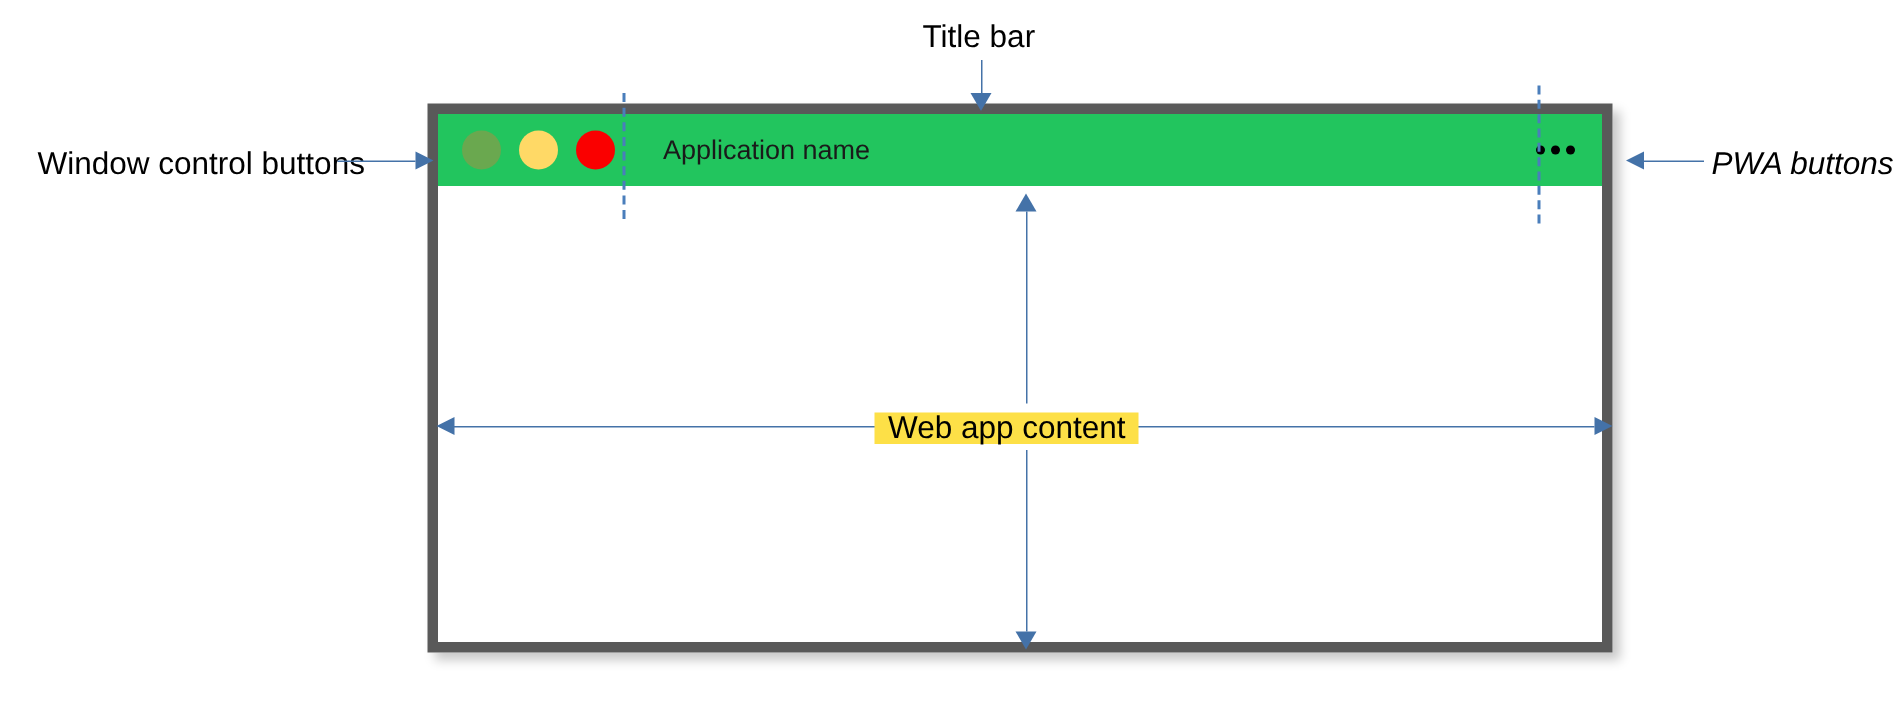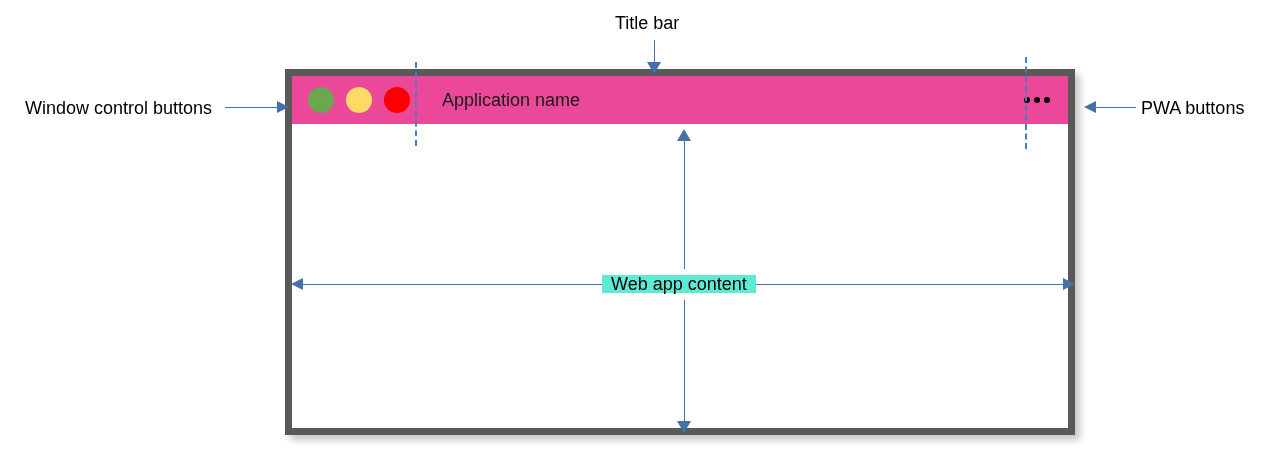--- a/index.html
+++ b/index.html
@@ -16,32 +16,32 @@
   #stage {
     position: relative;
     width: 1265px;
     height: 469px;
   }
 
   
   .anno-label {
     position: absolute;
     font-family: "Liberation Sans", sans-serif;
-    font-size: 18px;
+    font-size: 21px;
     color: #000000;
     white-space: nowrap;
     line-height: 1;
   }
   #label-window-controls { left: 25px;  top: 99px; }
-  #label-pwa-buttons     { left: 1141px; top: 99px; }
+  #label-pwa-buttons     { left: 1141px; top: 99px; font-style: italic; }
   #label-title-bar       { left: 615px;  top: 14px; }
   #label-web-app-content {
-    left: 602px;
+    left: 583px;
     top: 275px;
-    background: #5eead4;
+    background: #fde047;
     padding: 0 9px;
     z-index: 6;
   }
 
   
   .line-h, .line-v {
     position: absolute;
     background: #4472a8;
     z-index: 5;
   }
@@ -118,21 +118,21 @@
     height: 366px;
     background: #ffffff;
     border: 7px solid #595959;
     box-sizing: border-box;
     box-shadow: 5px 5px 7px rgba(0,0,0,0.22);
     z-index: 2;
   }
   #title-bar {
     position: relative;
     height: 48px;
-    background: #ec4899;
+    background: #22c55e;
     display: flex;
     align-items: center;
   }
   #window-control-buttons {
     display: flex;
     align-items: center;
     gap: 12px;
     padding-left: 16px;
   }
   .control-dot {

